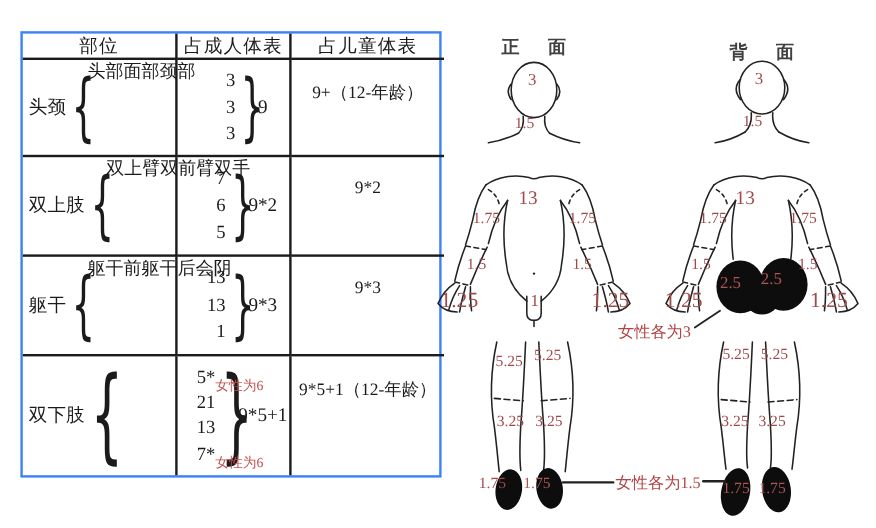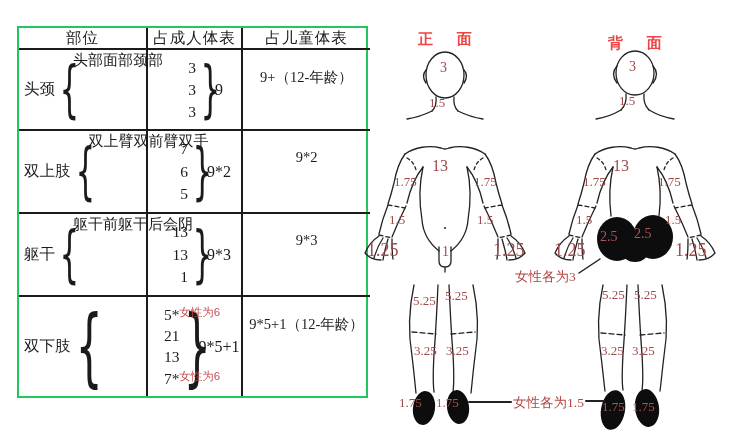--- a/index.html
+++ b/index.html
@@ -2,56 +2,56 @@
 <html><head>
 <meta charset="utf-8">
 <style>
   html,body{margin:0;padding:0;background:#fff;}
   body{width:730px;height:440px;overflow:hidden;position:relative;
        font-family:"Liberation Serif","DejaVu Serif",serif;color:#1b1b1b;}
   .stage{position:absolute;left:0;top:0;width:730px;height:440px;background:#fff;}
 
   
   .btable{position:absolute;left:17px;top:26px;width:351px;height:372px;
-          border:2px solid #22c55e;box-sizing:border-box;display:grid;
+          border:2px solid #3b82f6;box-sizing:border-box;display:grid;
           grid-template-columns:129px 95px 127px;
           grid-template-rows:22px 81px 83px 83px 1fr;}
   .td{border-right:2px solid #1b1b1b;border-bottom:2px solid #1b1b1b;
       box-sizing:border-box;overflow:visible;position:relative;}
   .td.lastcol{border-right:none;}
   .td.lastrow{border-bottom:none;}
   .th{display:flex;align-items:center;justify-content:center;
       font-size:15.5px;letter-spacing:1px;}
   .partcell{display:flex;align-items:center;padding-left:5px;}
   .gname{font-size:15.5px;white-space:nowrap;}
   .parts{height:92%;display:flex;flex-direction:row;justify-content:space-evenly;}
   .parts span{font-size:15px;white-space:nowrap;line-height:1;}
   .valcell{display:flex;align-items:center;justify-content:center;}
   .vals{height:92%;display:flex;flex-direction:column;justify-content:space-evenly;
         align-items:flex-end;width:30px;}
   .vals .v{font-size:15.5px;line-height:1;position:relative;white-space:nowrap;}
-  .note{position:absolute;left:99%;top:0px;font-style:normal;font-size:11.5px;
-        color:#c0504d;white-space:nowrap;z-index:3;font-family:Liberation Sans, sans-serif;}
+  .note{position:absolute;left:99%;top:10px;font-style:normal;font-size:11.5px;
+        color:#c0504d;white-space:nowrap;z-index:3;font-family:Liberation Serif, serif;}
   .brace{display:inline-block;font-family:"DejaVu Sans",sans-serif;font-weight:400;
          color:#1b1b1b;line-height:.95;transform:scaleX(.5);transform-origin:center;
          width:18px;text-align:center;flex:none;}
   .b3{font-size:62px;}
   .b4{font-size:86px;}
   .total{font-size:16px;white-space:nowrap;margin-left:1px;z-index:2;}
   .childcell{padding-top:18px;text-align:center;font-size:14.5px;white-space:nowrap;}
 
   
   .figs{position:absolute;left:0;top:0;width:730px;height:440px;}
   svg.art{position:absolute;left:0;top:0;}
   .fl{position:absolute;color:#a04a4a;font-size:13px;line-height:1;white-space:nowrap;z-index:4;}
   .fl.big{font-size:16px;}
   .fl.mid{font-size:14px;}
   .fl.sm{font-size:18px;}
   .fl.onblack{color:#b05555;}
-  .ftitle{position:absolute;color:#ef4444;font-size:15px;font-weight:bold;
+  .ftitle{position:absolute;color:#404040;font-size:15px;font-weight:bold;
           letter-spacing:10px;white-space:nowrap;z-index:4;}
   .ann{position:absolute;color:#b04545;font-size:13.5px;white-space:nowrap;z-index:4;text-align:right;}
 </style>
 </head>
 <body>
 
 <div class="stage">
 
   <div class="btable">
 

